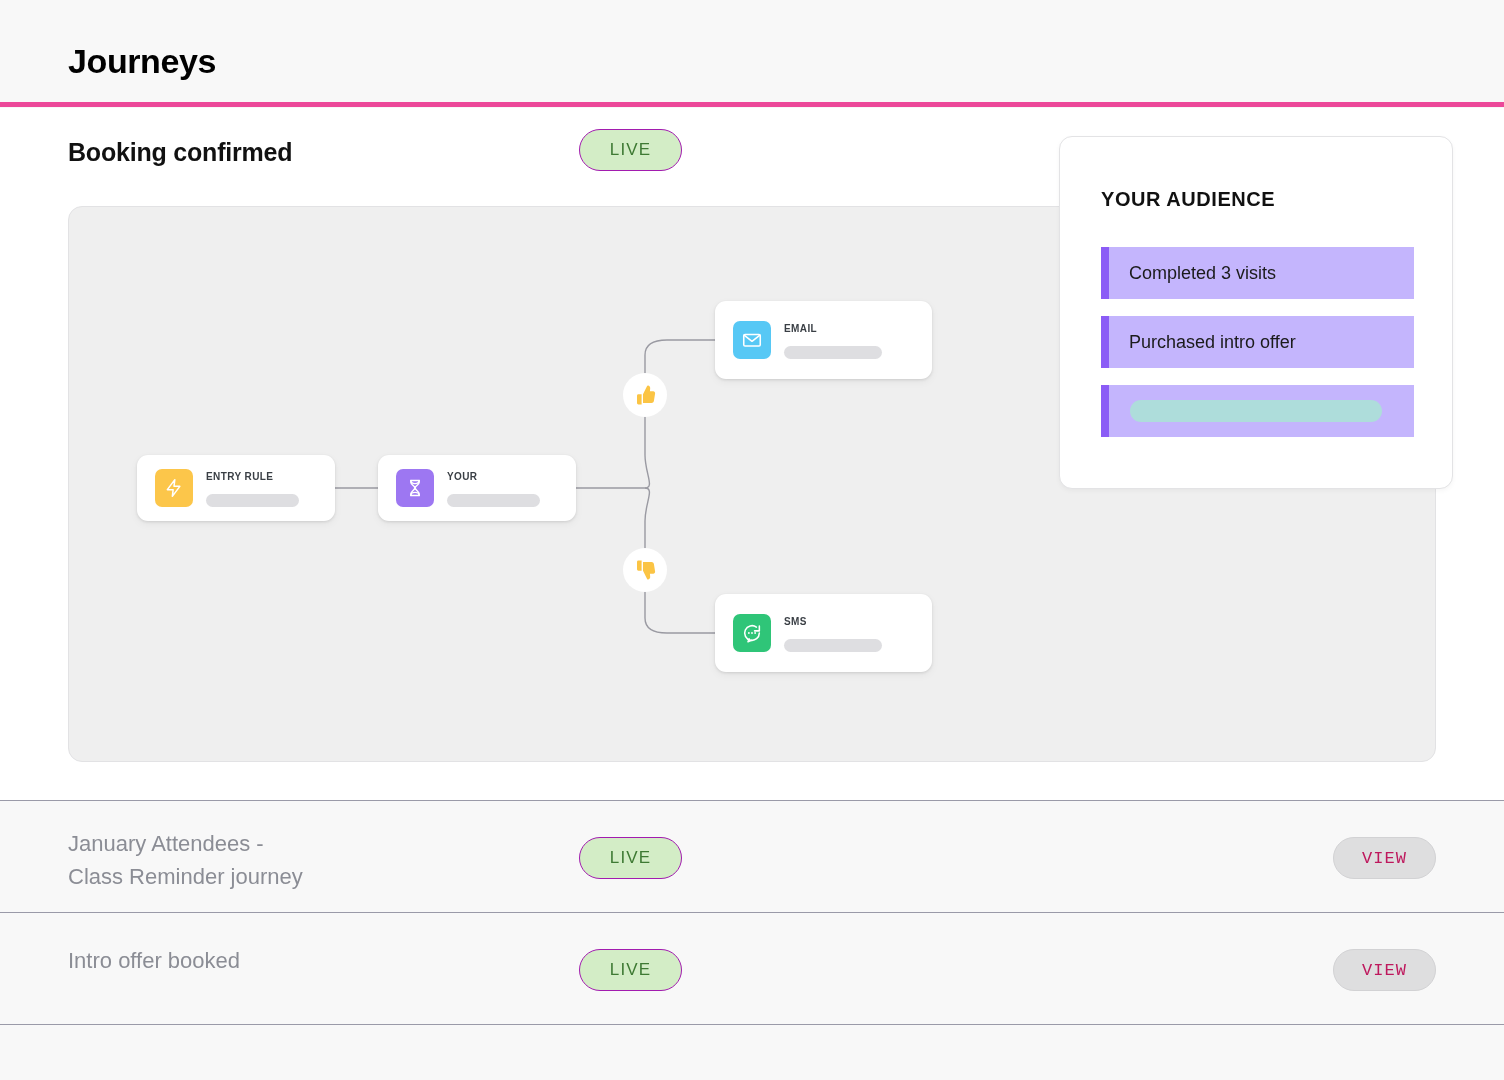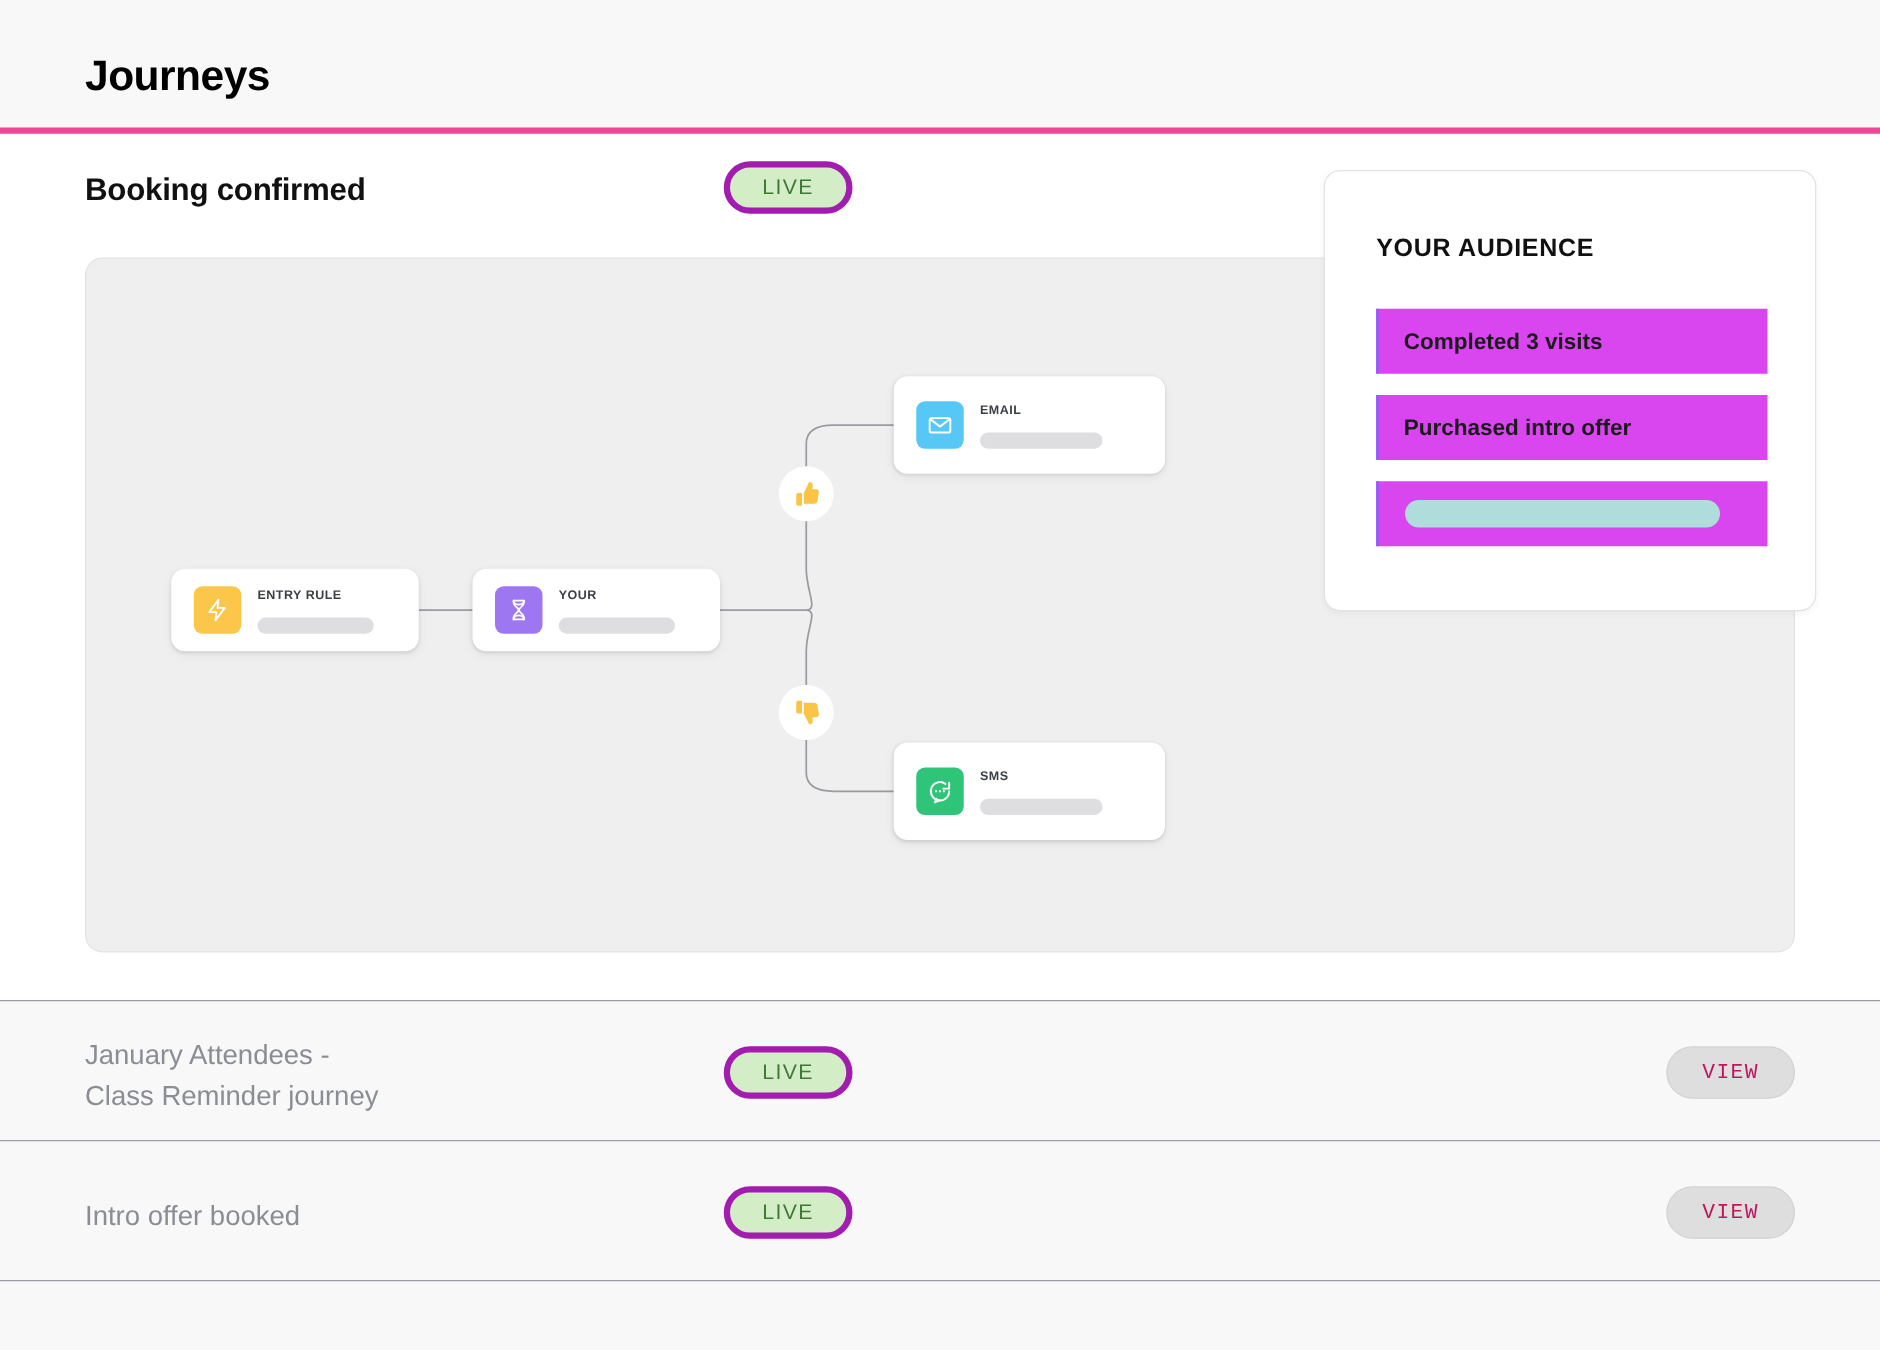--- a/index.html
+++ b/index.html
@@ -28,21 +28,21 @@
   }
   .journey-title {
     position: absolute; left: 68px; top: 30px;
     font-size: 25px; font-weight: 700; color: #111; letter-spacing: -0.2px;
   }
 
   
   .live-badge {
     display: inline-flex; align-items: center; justify-content: center;
     width: 103px; height: 42px; border-radius: 21px;
-    background: #d3edc6; border: 5px solid #a21caf;
+    background: #d3edc6; border: 1px solid #a21caf;
     color: #3e7a33; font-size: 17px; letter-spacing: 1.1px; font-weight: 400;
   }
   .badge-top { position: absolute; left: 579px; top: 129px; }
 
   
   .canvas {
     position: absolute; left: 68px; top: 206px; width: 1368px; height: 556px;
     background: #efefef; border: 1px solid #e2e2e4; border-radius: 14px;
   }
 
@@ -97,42 +97,42 @@
     position: absolute; left: 1059px; top: 136px; width: 394px; height: 353px;
     background: #ffffff; border: 1px solid #e3e3e5; border-radius: 13px;
     box-shadow: 0 2px 5px rgba(0,0,0,.04);
   }
   .audience-title {
     position: absolute; left: 41px; top: 51px;
     font-size: 20px; font-weight: 700; color: #111; letter-spacing: .55px;
   }
   .aud-list { position: absolute; left: 41px; top: 110px; width: 313px; }
   .aud-item {
-    position: relative; height: 52px; background: #d946ef;
-    border-left: 2px solid #8b5cf6; margin-bottom: 17px;
-    display: flex; align-items: center; padding-left: 20px; font-weight: bold;
+    position: relative; height: 52px; background: #c4b5fd;
+    border-left: 8px solid #8b5cf6; margin-bottom: 17px;
+    display: flex; align-items: center; padding-left: 20px;
   }
   .aud-text { font-size: 18px; color: #1b1b1b; }
   .aud-ph { width: 252px; height: 22px; border-radius: 11px; background: #aedddb; margin-left: 1px;}
 
   
   .row {
     position: absolute; left: 0; width: 1504px;
     background: #f8f8f8; border-top: 1px solid #9a9aa8;
   }
   .row-1 { top: 800px; height: 112px; }
   .row-2 { top: 912px; height: 112px; }
   .row-end { top: 1024px; height: 56px; }
 
   .row-title {
     position: absolute; left: 68px; font-size: 22px; color: #8b8d95;
     line-height: 33px; white-space: pre-line;
   }
   .row-1 .row-title { top: 26px; }
-  .row-2 .row-title { top: 43px; }
+  .row-2 .row-title { top: 31px; }
 
   .row-badge { position: absolute; left: 579px; }
   .row-1 .row-badge { top: 36px; }
   .row-2 .row-badge { top: 36px; }
 
   .view-btn {
     position: absolute; left: 1333px;
     width: 103px; height: 42px; border-radius: 21px;
     background: #dededf; border: 1px solid #d2d2d4;
     color: #be185d; font-size: 17px; letter-spacing: 1.1px;

